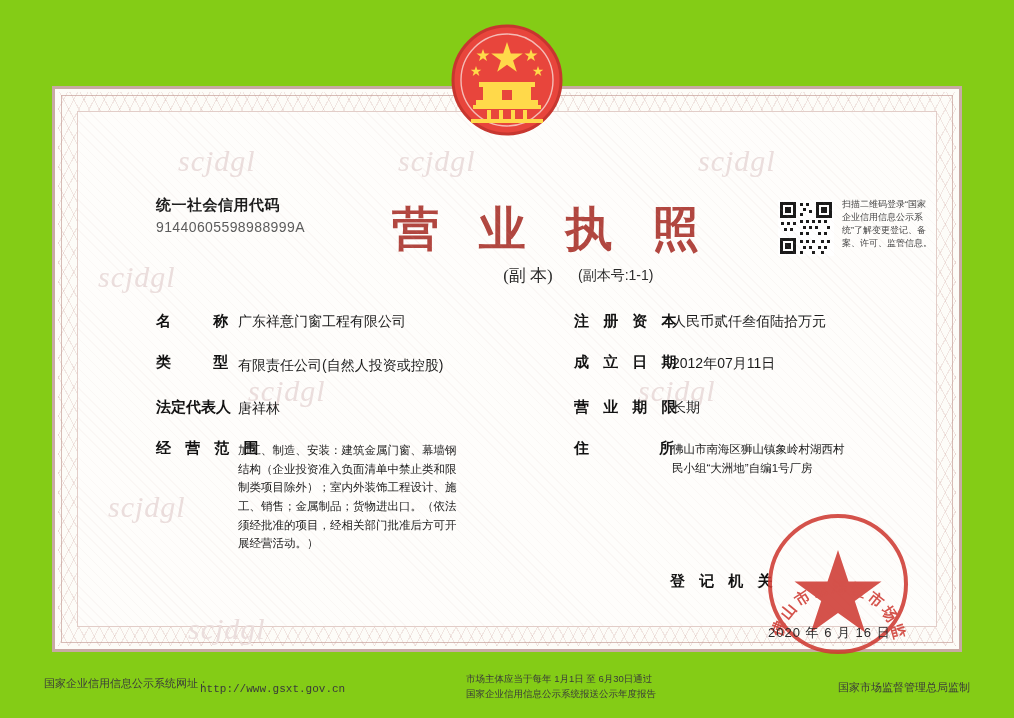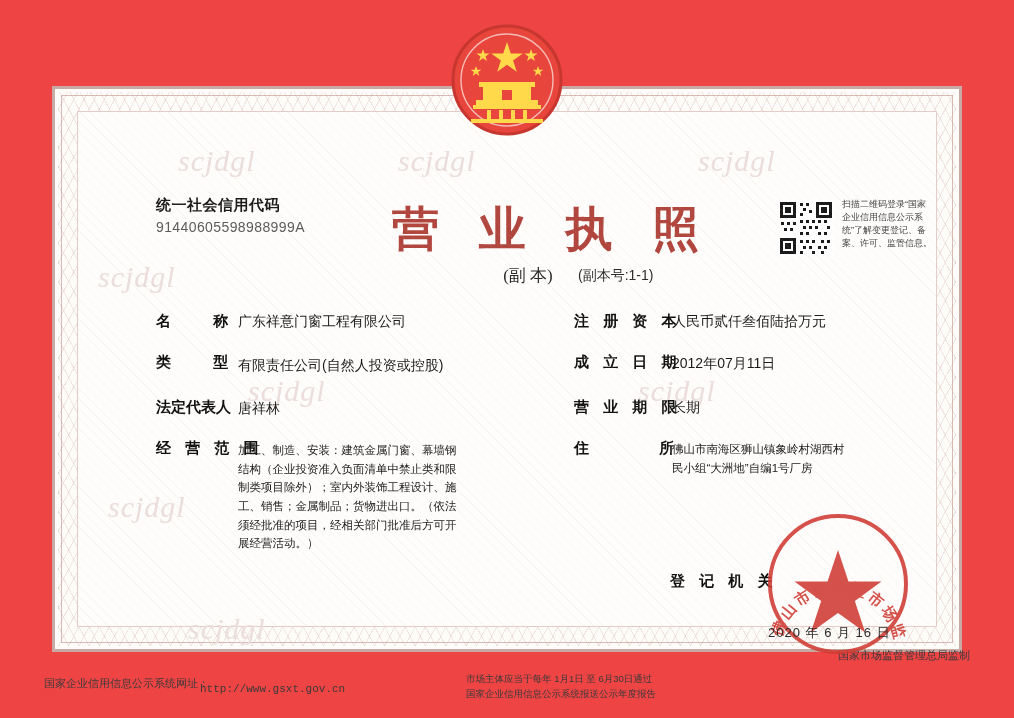--- a/index.html
+++ b/index.html
@@ -12,21 +12,21 @@
     height: 718px;
     font-family: "Liberation Sans", sans-serif;
     overflow: hidden;
     position: relative;
   }
 
   
   .page {
     position: absolute;
     inset: 0;
-    background: #ef4444;
+    background: #84cc16;
   }
 
   
   .cert {
     position: absolute;
     left: 52px;
     top: 86px;
     width: 910px;
     height: 566px;
     background: #fdfcf8;
@@ -241,21 +241,21 @@
     left: 466px;
     top: 672px;
     font-size: 9.5px;
     line-height: 1.55;
     color: #3a3a3a;
     white-space: pre-line;
   }
   .footer-right {
     position: absolute;
     right: 44px;
-    top: 648px;
+    top: 680px;
     font-size: 11px;
     color: #3a3a3a;
     white-space: nowrap;
     text-align: right;
   }
 </style>
 </head>
 <body>
 
 <div class="page">

